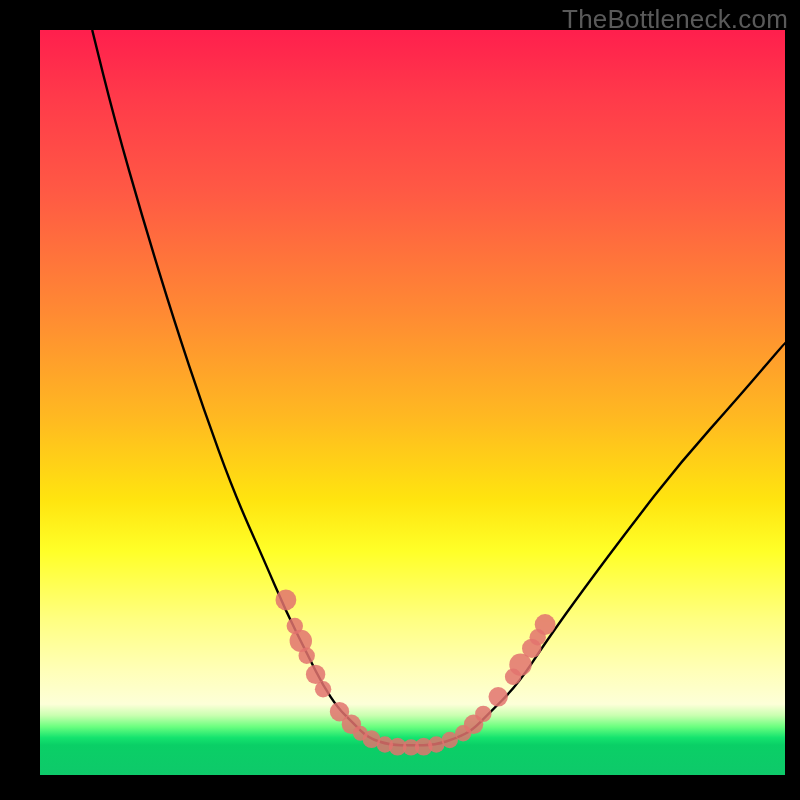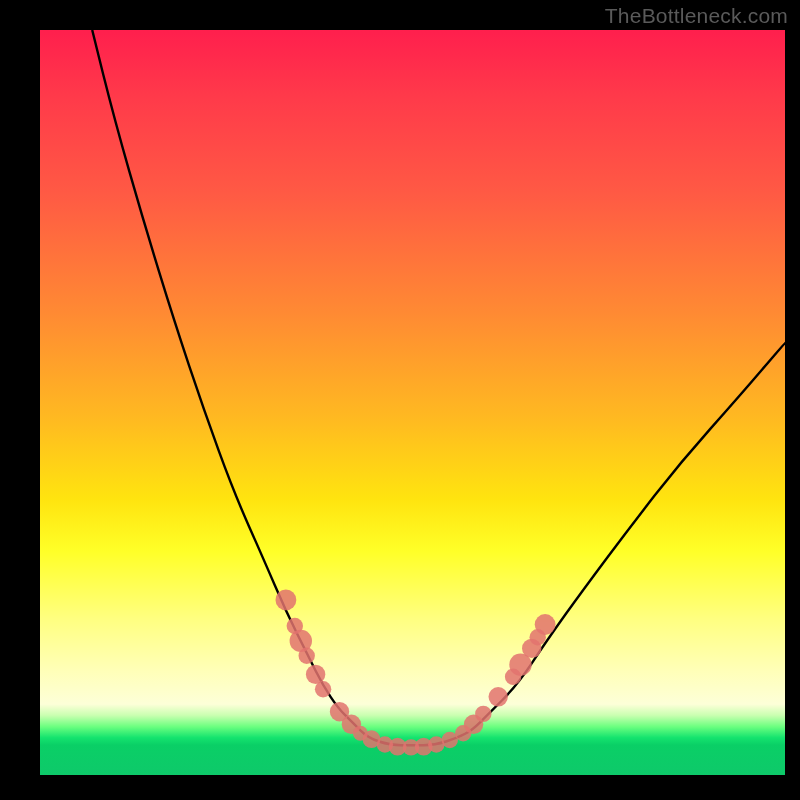--- a/index.html
+++ b/index.html
@@ -40,21 +40,21 @@
       #14e36e 95%,
       #0acf66 96%,
       #0ec96a 100%
     );
   }
   .watermark {
     position: absolute;
     top: 4px;
     right: 12px;
     color: #5a5a5a;
-    font-size: 21px;
+    font-size: 26px;
     font-weight: 500;
     letter-spacing: 0.2px;
     user-select: none;
   }
   svg.curve {
     position: absolute;
     left: 0;
     top: 0;
     width: 745px;
     height: 745px;

